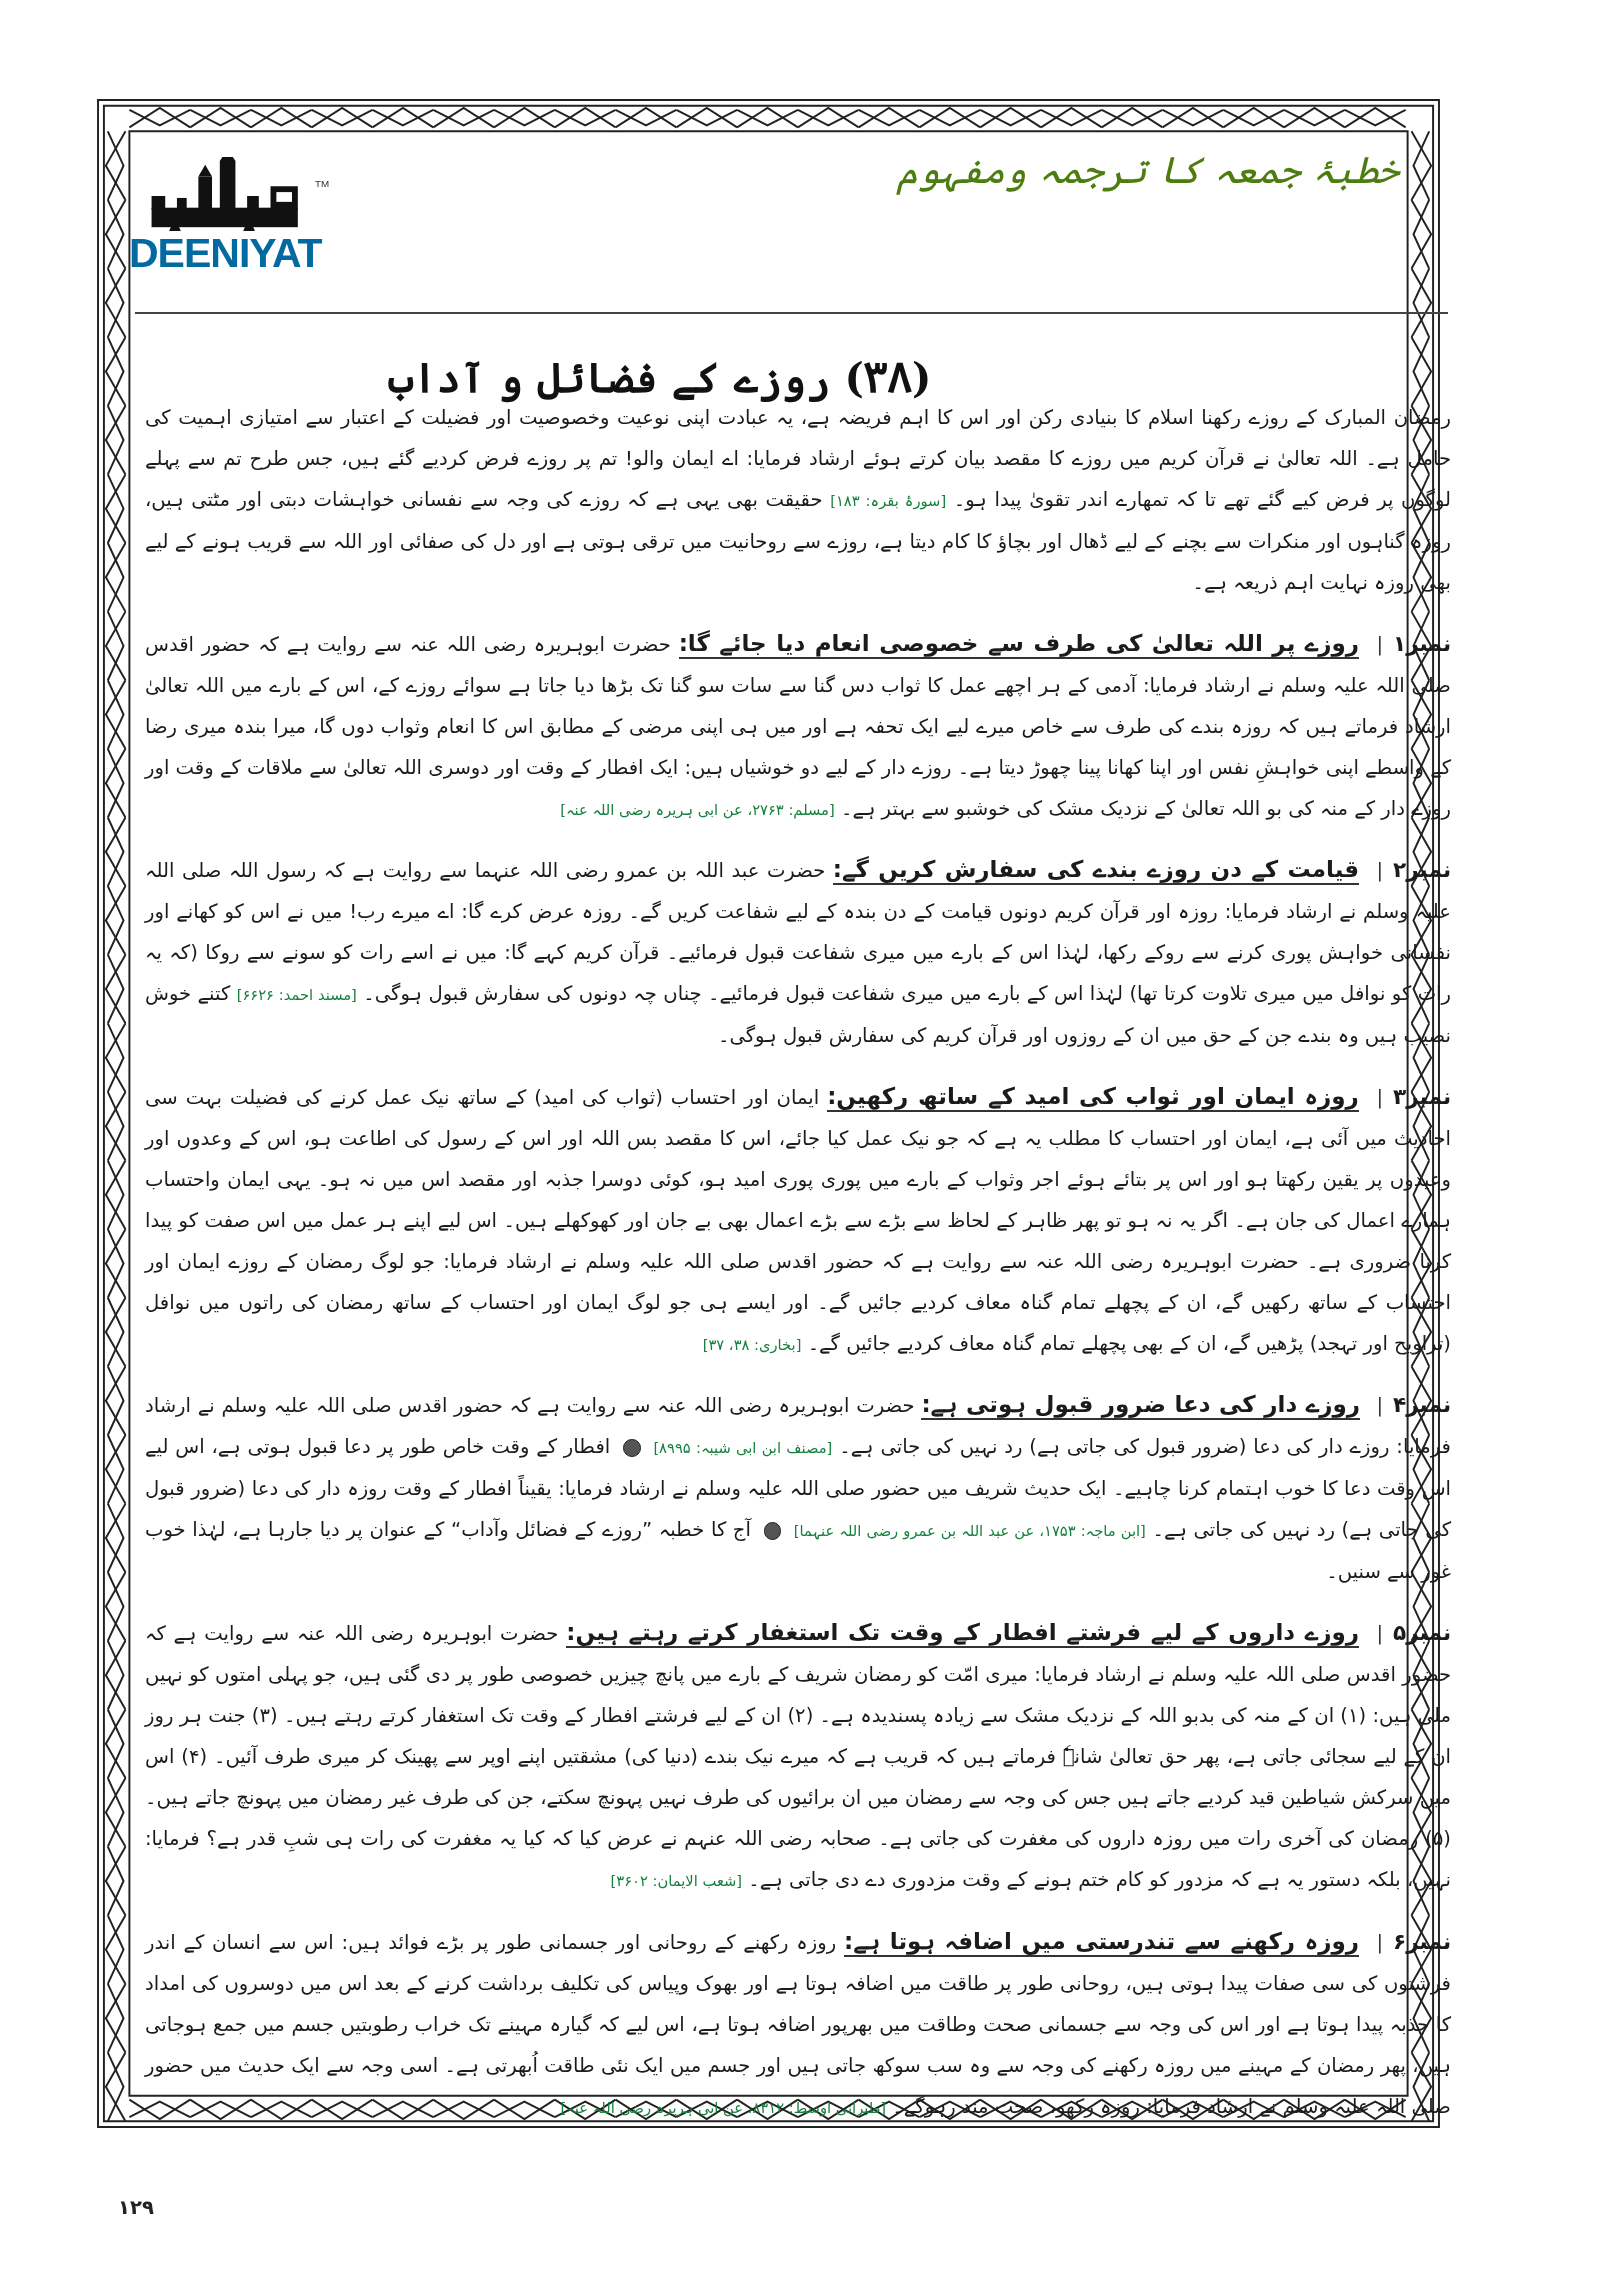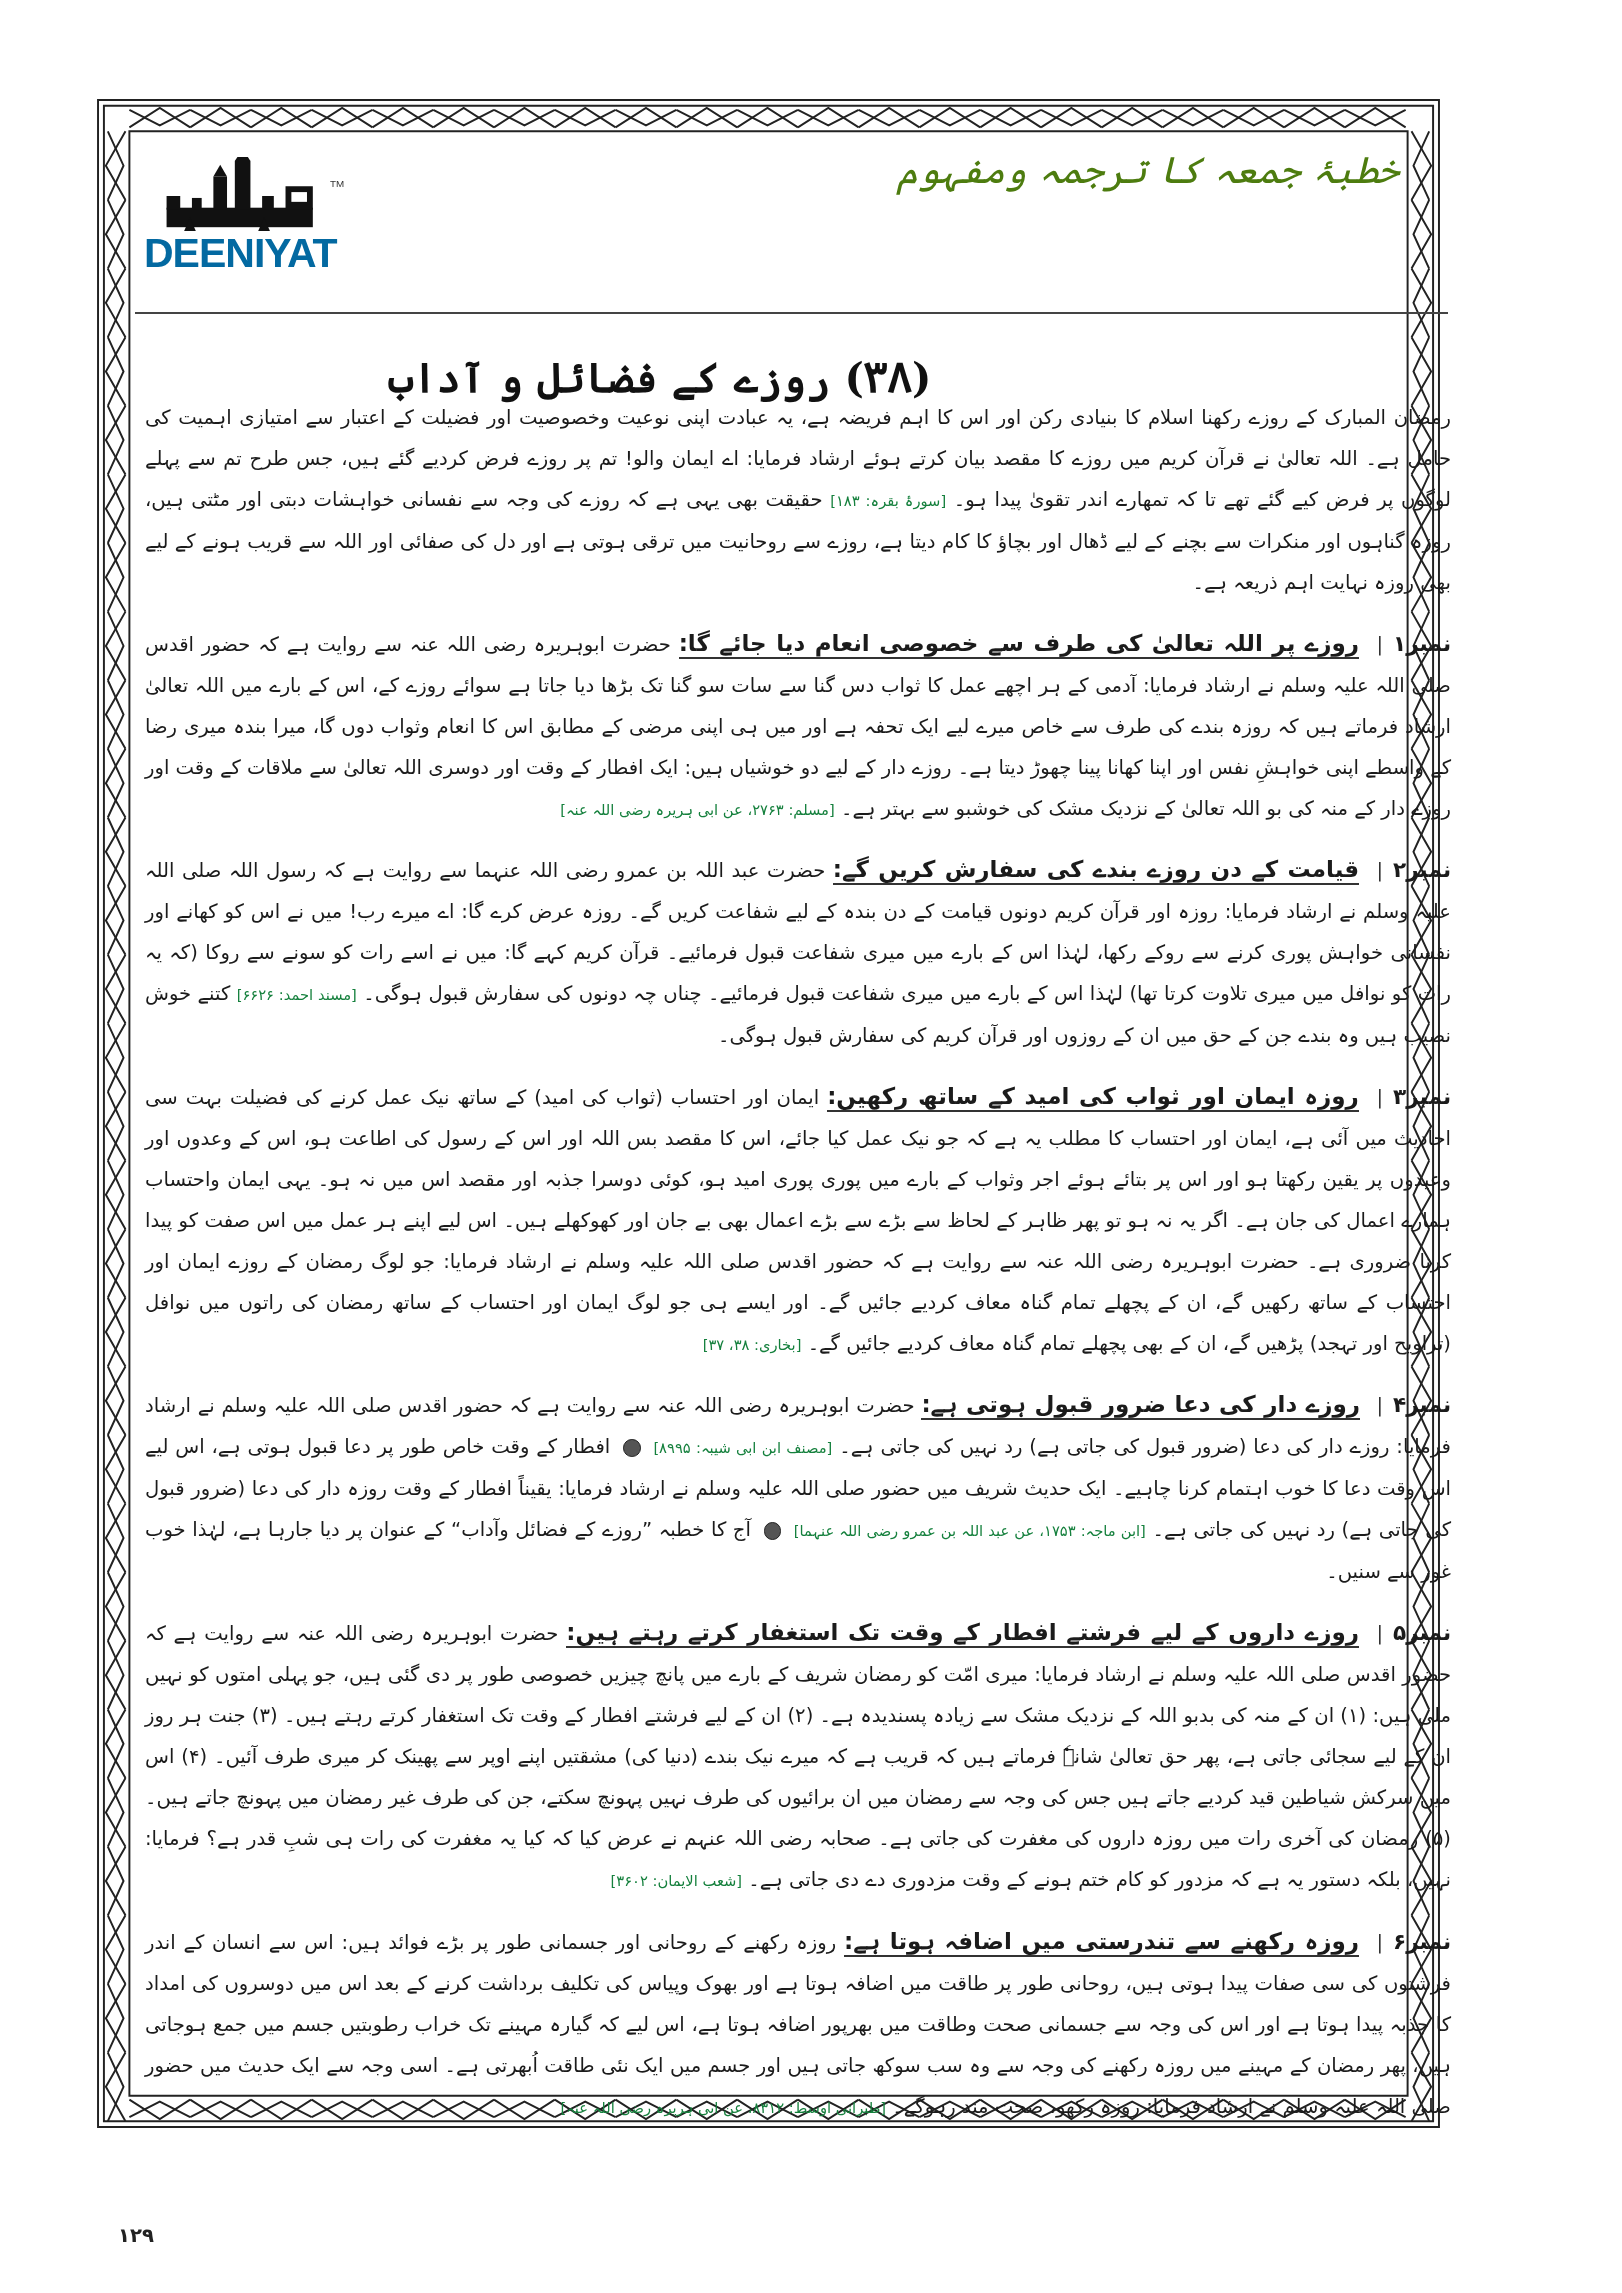--- a/index.html
+++ b/index.html
@@ -4,21 +4,21 @@
 <style>
   html, body { margin: 0; padding: 0; background: #ffffff; }
   body { width: 1622px; height: 2294px; position: relative; overflow: hidden;
          font-family: "DejaVu Sans", sans-serif; color: #1a1a1a; }
 
   
   .frame { position: absolute; left: 96px; top: 98px; width: 1345px; height: 2031px; }
   .frame svg { position: absolute; left: 0; top: 0; }
 
   
-  .logo { position: absolute; left: 144px; top: 147px; width: 225px; height: 137px; }
+  .logo { position: absolute; left: 129px; top: 147px; width: 225px; height: 137px; }
   .logo-urdu { position: absolute; left: 19.6px; top: 9.8px; }
   .logo-latin { position: absolute; left: 0; top: 86px; font-family: "Liberation Sans", sans-serif;
                 font-weight: bold; font-size: 41px; letter-spacing: -1px; color: #0369a1; line-height: 1; }
   .logo-tm { position: absolute; left: 186px; top: 31px; font-family: "Liberation Sans", sans-serif;
              font-size: 9.8px; color: #333; }
 
   .header-right { position: absolute; right: 223px; top: 145px; text-align: right; }
   .hdr-urdu { direction: rtl; font-family: "DejaVu Serif", serif; font-style: italic;
               font-size: 37px; line-height: 51px; color: #4d7c0f; }
   .hdr-en { font-family: "Liberation Serif", serif; font-size: 37px; line-height: 39px;
@@ -39,21 +39,21 @@
   .para.intro { margin-bottom: 19.6px; }
   .num { font-weight: bold; font-size: 21.6px; }
   .sep { display: inline-block; margin: 0 9.8px; color: #333; }
   .heading { font-weight: bold; font-size: 23px; border-bottom: 2.5px solid #333;
              padding-bottom: 1px; }
   .ref { font-size: 14.7px; color: #15803d; white-space: nowrap; }
   .dot { display: inline-block; width: 15.7px; height: 15.7px; border-radius: 50%;
          background: #555; border: 1.5px solid #222; vertical-align: middle; margin: 0 5.9px; }
 
   .page-number { position: absolute; left: 118px; top: 2196px; font-size: 19.6px;
-                 font-weight: bold; color: #222; direction: rtl; margin-top: 28px; }
+                 font-weight: bold; color: #222; direction: rtl; }
 </style>
 </head>
 <body>
 
 <div class="frame">
   <svg id="frame-svg" width="1345" height="2031" viewBox="0 0 1372 2072">
       <g fill="none" stroke="#222" stroke-width="2">
         <path d="M2,2 H1370 V2070 H2 Z"></path>
         <path d="M8,8 H1364 V2064 H8 Z"></path>
         <path d="M34,34 H1338 V2038 H34 Z"></path>

